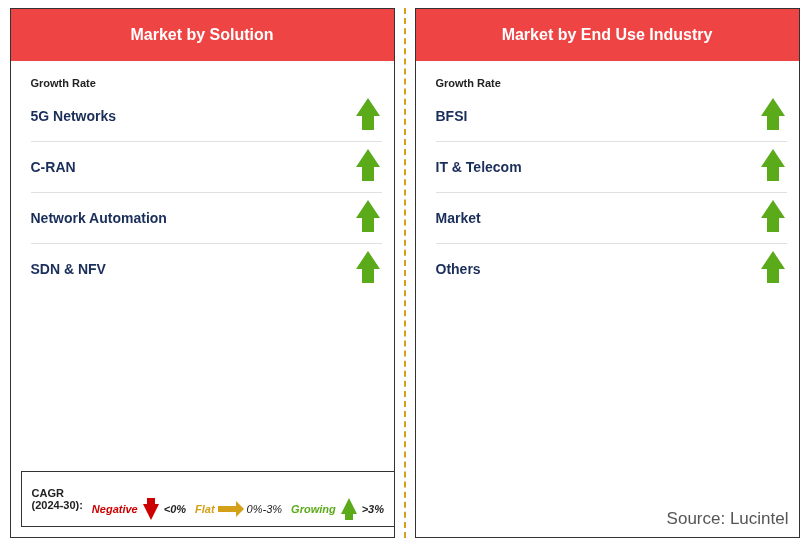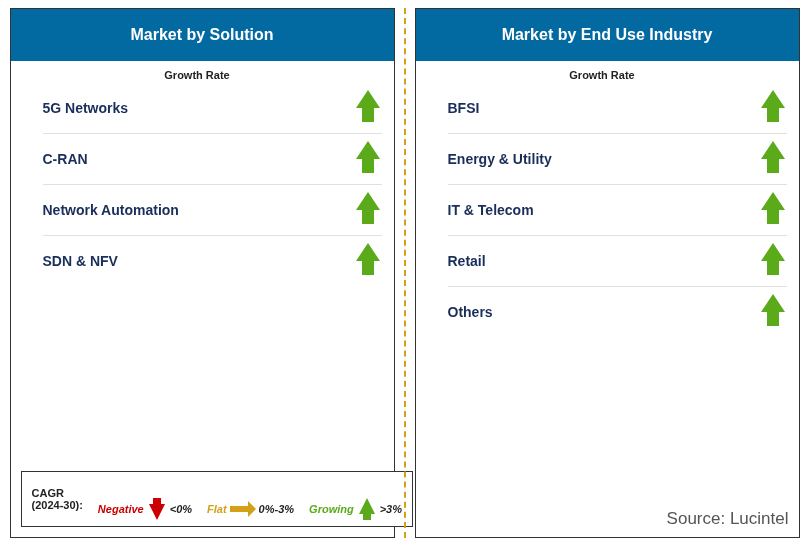--- a/index.html
+++ b/index.html
@@ -20,49 +20,49 @@
       gap: 0px;
       position: relative;
     }
     .panel {
       flex: 1;
       display: flex;
       flex-direction: column;
       border: 1.5px solid #333;
     }
     .panel-header {
-      background: #0369a1;
+      background: #ef4444;
       color: #ffffff;
       font-weight: bold;
       font-size: 16px;
       text-align: center;
       padding: 16px 10px;
       line-height: 1.3;
     }
     .panel-body {
       flex: 1;
       padding: 8px 12px 8px 20px;
       position: relative;
       background: #fff;
     }
     .growth-rate-label {
       font-size: 11px;
       font-weight: bold;
       color: #222;
-      text-align: center;
+      text-align: left;
       padding-right: 18px;
       margin-bottom: 2px;
+      margin-top: 8px;
     }
     .row {
       display: flex;
       align-items: center;
       justify-content: space-between;
       padding: 7px 0;
       border-bottom: 1px solid #e0e0e0;
-      margin-left: 12px;
     }
     .row:last-child {
       border-bottom: none;
       text-align: center;
     }
     .row-label {
       font-size: 14px;
       font-weight: bold;
       color: #1a2e5a;
     }
@@ -84,21 +84,21 @@
     .legend-box {
       position: absolute;
       bottom: 10px;
       left: 10px;
       border: 1.5px solid #333;
       padding: 6px 10px;
       font-size: 11px;
       background: #fff;
       display: flex;
       align-items: center;
-      gap: 15px;
+      gap: 9px;
     }
     .legend-title {
       font-weight: bold;
       color: #222;
       white-space: nowrap;
     }
     .legend-item {
       display: flex;
       align-items: center;
       gap: 3px;
@@ -166,21 +166,21 @@
           <svg width="20" height="22" viewBox="0 0 20 22">
             <polygon points="10,22 18,6 14,6 14,0 6,0 6,6 2,6" fill="#cc0000"></polygon>
           </svg>
           <span style="color:#222;font-weight:bold;">&lt;0%</span>
         </div>
         <div class="legend-item">
           <span class="legend-flat"><em>Flat</em></span>
           <svg width="26" height="16" viewBox="0 0 26 16">
             <polygon points="0,5 0,11 18,11 18,16 26,8 18,0 18,5" fill="#d4a017"></polygon>
           </svg>
-          <span style="color:#222;font-weight:bold;">0%-3%</span>
+          <span style="color:#222;font-weight:normal;">0%-3%</span>
         </div>
         <div class="legend-item">
           <span class="legend-grow"><em>Growing</em></span>
           <svg width="20" height="22" viewBox="0 0 20 22">
             <polygon points="10,0 18,16 14,16 14,22 6,22 6,16 2,16" fill="#5aaa1a"></polygon>
           </svg>
           <span style="color:#222;font-weight:bold;">&gt;3%</span>
         </div>
       </div>
     </div>
@@ -195,33 +195,27 @@
     <div class="panel-body right-panel-body">
       <div class="growth-rate-label">Growth Rate</div>
       <div id="right-rows">
           <div class="row">
     <span class="row-label">BFSI</span>
     <span><svg width="28" height="32" viewBox="0 0 28 32">
     <polygon points="14,0 26,18 20,18 20,32 8,32 8,18 2,18" fill="#5aaa1a"></polygon>
   </svg></span>
   </div>
           <div class="row">
-    <span class="row-label">Energy &amp; Utility</span>
-    <span><svg width="28" height="32" viewBox="0 0 28 32">
-    <polygon points="14,0 26,18 20,18 20,32 8,32 8,18 2,18" fill="#5aaa1a"></polygon>
-  </svg></span>
-  </div>
-          <div class="row">
     <span class="row-label">IT &amp; Telecom</span>
     <span><svg width="28" height="32" viewBox="0 0 28 32">
     <polygon points="14,0 26,18 20,18 20,32 8,32 8,18 2,18" fill="#5aaa1a"></polygon>
   </svg></span>
   </div>
           <div class="row">
-    <span class="row-label">Retail</span>
+    <span class="row-label">Market</span>
     <span><svg width="28" height="32" viewBox="0 0 28 32">
     <polygon points="14,0 26,18 20,18 20,32 8,32 8,18 2,18" fill="#5aaa1a"></polygon>
   </svg></span>
   </div>
           <div class="row">
     <span class="row-label">Others</span>
     <span><svg width="28" height="32" viewBox="0 0 28 32">
     <polygon points="14,0 26,18 20,18 20,32 8,32 8,18 2,18" fill="#5aaa1a"></polygon>
   </svg></span>
   </div>

